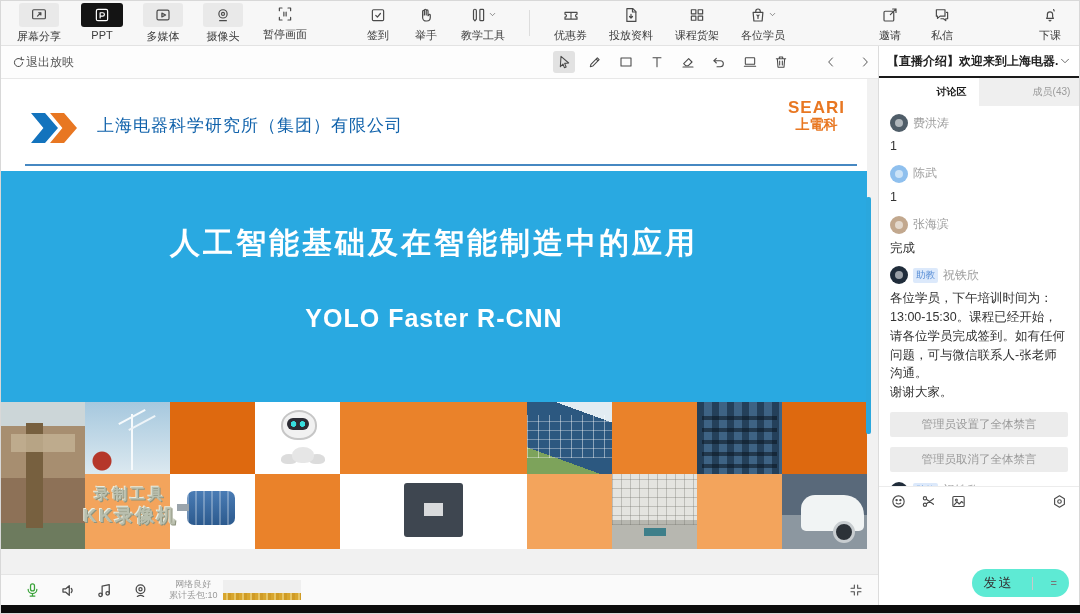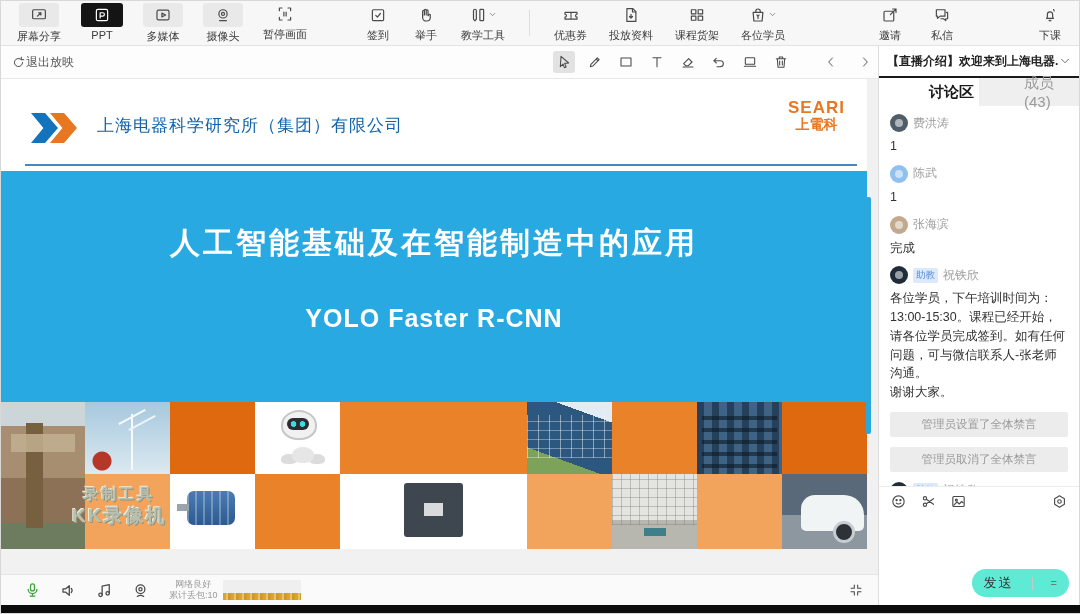--- a/index.html
+++ b/index.html
@@ -78,21 +78,21 @@
   .photo-motor{background:#fff;}
   .photo-motor::before{content:"";position:absolute;left:20%;top:22%;width:56%;height:46%;border-radius:7px;background:repeating-linear-gradient(90deg,rgba(255,255,255,.28) 0 2px,rgba(0,0,0,0) 2px 8px),linear-gradient(180deg,#4a7cb5,#2c5a8e);}
   .photo-motor::after{content:"";position:absolute;left:8%;top:40%;width:14%;height:9%;background:#9aa4ac;}
   .photo-breaker{background:#fff;}
   .photo-breaker::before{content:"";position:absolute;left:34%;top:12%;width:32%;height:72%;border-radius:3px;background:#3e4650;}
   .photo-breaker::after{content:"";position:absolute;left:45%;top:38%;width:10%;height:18%;background:#d8dadc;}
   .photo-car{background:linear-gradient(180deg,#59697a 0 55%,#8c97a0 55%);}
   .photo-car::before{content:"";position:absolute;right:4%;top:28%;width:74%;height:48%;border-radius:14px 20px 5px 5px;background:#f1f4f4;}
   .photo-car::after{content:"";position:absolute;right:14%;bottom:8%;width:16px;height:16px;border-radius:50%;background:#2c3238;border:3px solid #c8cdd0;}
 
-  .watermark{position:absolute;left:71px;top:406px;z-index:6;text-align:center;color:#b9bfae;font-weight:bold;text-shadow:1px 1px 0 #8f947f,-1px -1px 0 #e9ecdf;line-height:1.25;}
+  .watermark{position:absolute;left:82px;top:406px;z-index:6;text-align:center;color:#b9bfae;font-weight:bold;text-shadow:1px 1px 0 #8f947f,-1px -1px 0 #e9ecdf;line-height:1.25;}
   .watermark .w1{font-size:15px;letter-spacing:3px;}
   .watermark .w2{font-size:19px;letter-spacing:2px;}
   .blue-strip{position:absolute;right:7px;top:118px;width:5px;height:237px;background:#2aa7dd;border-radius:2px;}
 
   
   .bottom-bar{height:30px;background:#fafafa;border-top:1px solid #e5e5e5;display:flex;align-items:center;gap:17px;padding:0 14px 8px 22px;box-sizing:content-box;flex-shrink:0;}
   .bb-icon{display:flex;cursor:pointer;}
   .netinfo{display:flex;align-items:center;gap:5px;margin-left:2px;}
   .nettext{font-size:9px;color:#9a9a9a;line-height:11px;text-align:center;}
   .spark{width:78px;height:20px;background:#efefef;position:relative;}
@@ -101,21 +101,21 @@
 
   
   .black-strip{position:absolute;left:0;bottom:0;width:1080px;height:8px;background:#0c0c0c;z-index:20;}
 
   
   .right-panel{width:200px;border-left:1px solid #dcdcdc;background:#fff;display:flex;flex-direction:column;min-height:0;}
   .panel-head{height:30px;border-bottom:2px solid #1a1a1a;display:flex;align-items:center;padding:0 8px;flex-shrink:0;}
   .panel-title{font-size:12px;font-weight:bold;color:#222;white-space:nowrap;overflow:hidden;}
   .panel-caret{margin-left:auto;display:flex;cursor:pointer;}
   .tabs{display:flex;height:28px;flex-shrink:0;}
-  .tab{flex:1;display:flex;align-items:center;justify-content:center;font-size:15px;cursor:pointer;padding-left:45px;}
+  .tab{flex:1;display:flex;align-items:center;justify-content:center;font-size:10px;cursor:pointer;padding-left:45px;}
   .tab.active{background:#fff;color:#1a1a1a;font-weight:bold;}
   .tab.inactive{background:#efefef;color:#9a9a9a;}
   .chat-list{flex:1;padding:8px 11px 0;overflow:hidden;min-height:0;}
   .msg{margin-bottom:9px;}
   .msg-head{display:flex;align-items:center;gap:5px;margin-bottom:5px;}
   .avatar{width:18px;height:18px;border-radius:50%;flex-shrink:0;position:relative;overflow:hidden;}
   .avatar::after{content:"";position:absolute;left:5px;top:5px;width:8px;height:8px;border-radius:50%;background:rgba(255,255,255,.55);}
   .badge{font-size:9.5px;color:#5a8fd6;background:#dce9fb;padding:1px 3px;border-radius:2px;}
   .uname{font-size:12px;color:#9d9d9d;text-align:center;}
   .msg-text{font-size:12.5px;color:#333;line-height:1.5;white-space:pre-line;}

